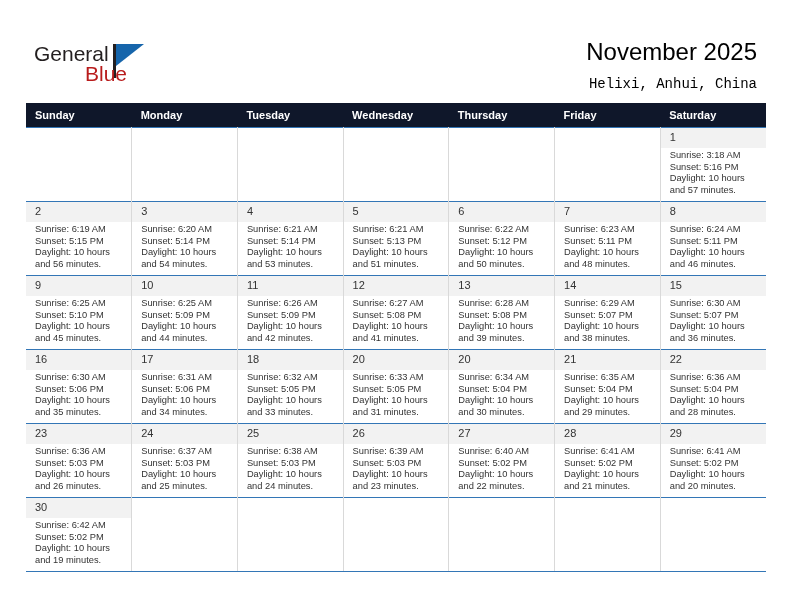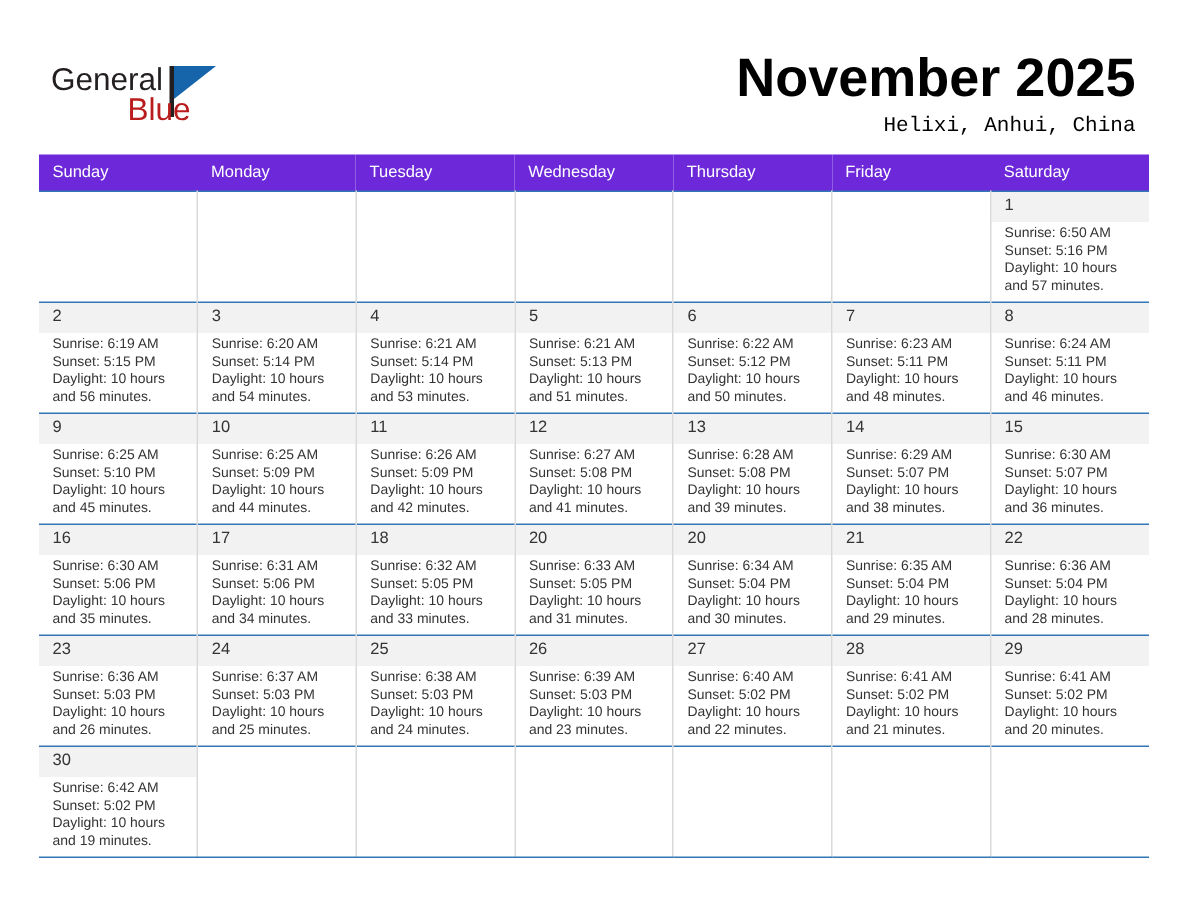--- a/index.html
+++ b/index.html
@@ -71,24 +71,24 @@
     background: #231f20;
   }
 
   .title-block {
     position: absolute;
     right: 35px;
     top: 36px;
     text-align: right;
   }
   .cal-title {
-    font-size: 36px;
+    font-size: 24px;
     line-height: 31px;
     color: #000000;
-    font-weight: bold;
+    font-weight: normal;
     margin: 0;
     font-family: "Liberation Sans", sans-serif;
   }
   .cal-subtitle {
     font-size: 14px;
     line-height: 18px;
     color: #000000;
     margin-top: 8px;
     font-family: Liberation Mono, monospace;
   }
@@ -101,24 +101,24 @@
     width: 740px;
   }
   table.cal {
     border-collapse: collapse;
     table-layout: fixed;
     width: 740px;
   }
   table.cal col { width: 105.71px; }
 
   thead th {
-    background: #6d28d9;
+    background: #0f172a;
     color: #ffffff;
     font-size: 11px;
-    font-weight: normal;
+    font-weight: bold;
     text-align: left;
     padding: 6px 0 6px 9px;
     height: 23px;
     font-family: "Liberation Sans", sans-serif;
     border: none;
   }
 
   tbody td {
     vertical-align: top;
     height: 74px;
@@ -212,21 +212,21 @@
             </td>
             <td class="empty">
               <div class="empty-cell-body"></div>
             </td>
             <td class="empty">
               <div class="empty-cell-body"></div>
             </td>
             <td>
               <div class="daynum">1</div>
               <div class="details">
-                <div>Sunrise: 6:50 AM</div>
+                <div>Sunrise: 3:18 AM</div>
                 <div>Sunset: 5:16 PM</div>
                 <div>Daylight: 10 hours</div>
                 <div>and 57 minutes.</div>
               </div>
             </td>
           </tr>
           <tr>
             <td>
               <div class="daynum">2</div>
               <div class="details">

